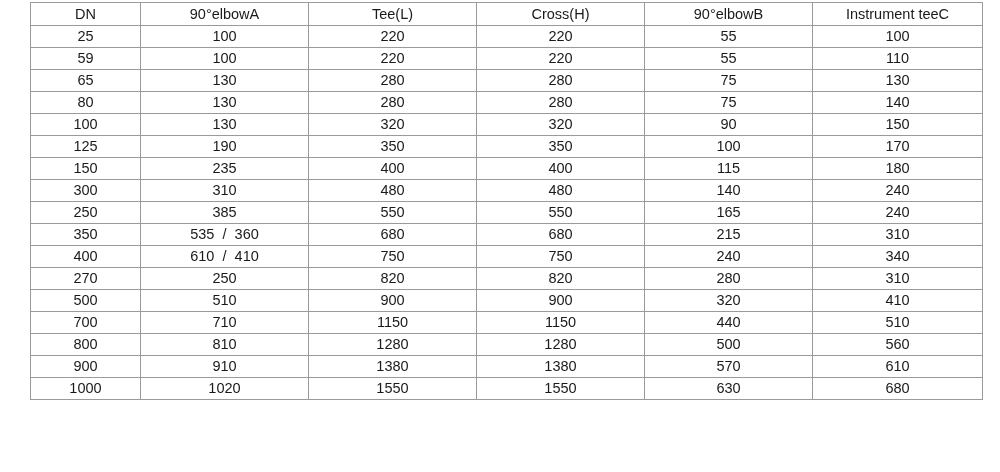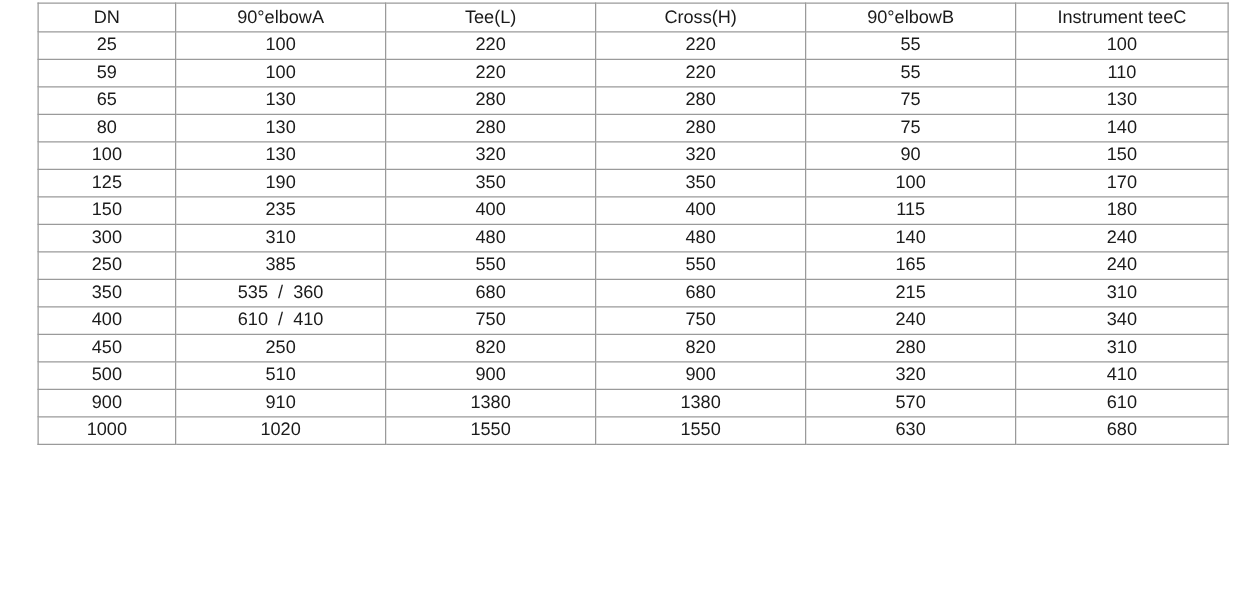--- a/index.html
+++ b/index.html
@@ -159,36 +159,52 @@
       </tr>
       <tr>
         <td>400</td>
         <td>610  /  410</td>
         <td>750</td>
         <td>750</td>
         <td>240</td>
         <td>340</td>
       </tr>
       <tr>
-        <td>450</td>
+        <td>270</td>
         <td>250</td>
         <td>820</td>
         <td>820</td>
         <td>280</td>
         <td>310</td>
       </tr>
       <tr>
         <td>500</td>
         <td>510</td>
         <td>900</td>
         <td>900</td>
         <td>320</td>
         <td>410</td>
       </tr>
       <tr>
+        <td>700</td>
+        <td>710</td>
+        <td>1150</td>
+        <td>1150</td>
+        <td>440</td>
+        <td>510</td>
+      </tr>
+      <tr>
+        <td>800</td>
+        <td>810</td>
+        <td>1280</td>
+        <td>1280</td>
+        <td>500</td>
+        <td>560</td>
+      </tr>
+      <tr>
         <td>900</td>
         <td>910</td>
         <td>1380</td>
         <td>1380</td>
         <td>570</td>
         <td>610</td>
       </tr>
       <tr>
         <td>1000</td>
         <td>1020</td>

